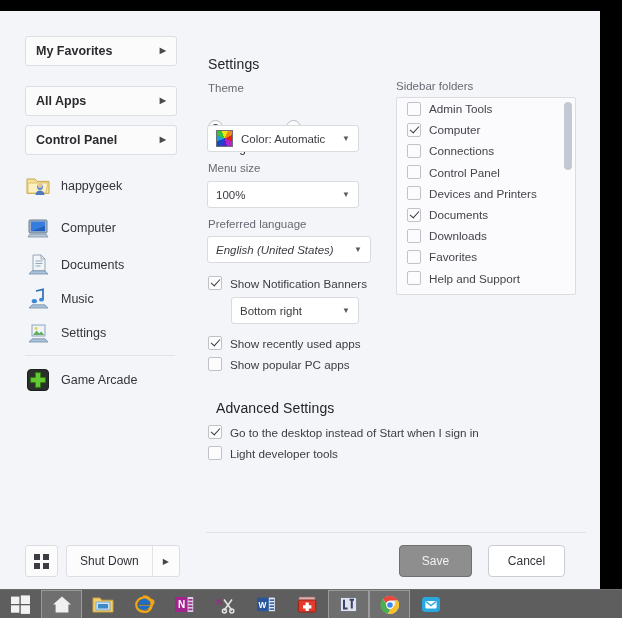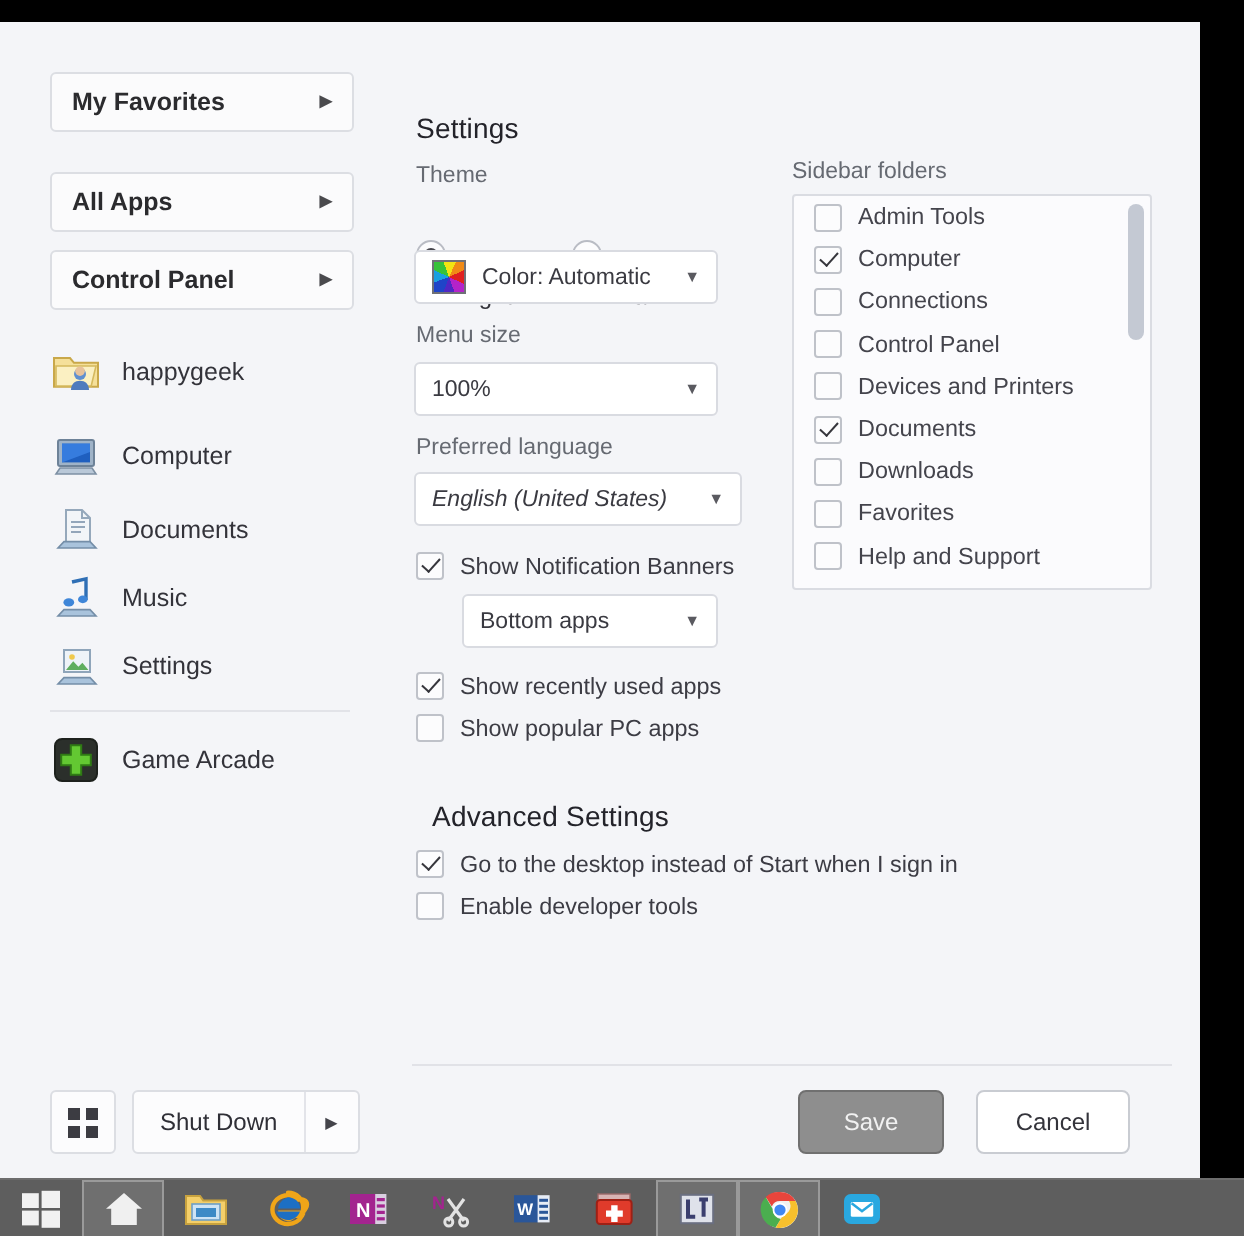--- a/index.html
+++ b/index.html
@@ -418,41 +418,41 @@
       <div class="combo" style="left:11px; top:225px; width:164px; height:27px;font-style:italic;">
         <span>English (United States)</span>
         <span class="dncaret">▼</span>
       </div>
 
       <div class="chk-row" style="left:12px; top:265px;">
         <span class="chk on"></span>
         <span class="cl">Show Notification Banners</span>
       </div>
       <div class="combo" style="left:35px; top:286px; width:128px; height:27px;">
-        <span>Bottom apps</span>
+        <span>Bottom right</span>
         <span class="dncaret">▼</span>
       </div>
 
       <div class="chk-row" style="left:12px; top:325px;">
         <span class="chk on"></span>
         <span class="cl">Show recently used apps</span>
       </div>
       <div class="chk-row" style="left:12px; top:346px;">
         <span class="chk"></span>
         <span class="cl">Show popular PC apps</span>
       </div>
 
       <div class="sect-title" style="left:20px; top:389px;">Advanced Settings</div>
       <div class="chk-row" style="left:12px; top:414px;">
         <span class="chk on"></span>
         <span class="cl">Go to the desktop instead of Start when I sign in</span>
       </div>
       <div class="chk-row" style="left:12px; top:435px;">
         <span class="chk"></span>
-        <span class="cl">Enable developer tools</span>
+        <span class="cl">Light developer tools</span>
       </div>
 
       <div class="fieldlabel" style="left:200px; top:69px;">Sidebar folders</div>
 
       <div id="folderbox">
         <div class="folder-row">
           <span class="chk"></span>
           <span class="fl">Admin Tools</span>
         </div>
         <div class="folder-row">

